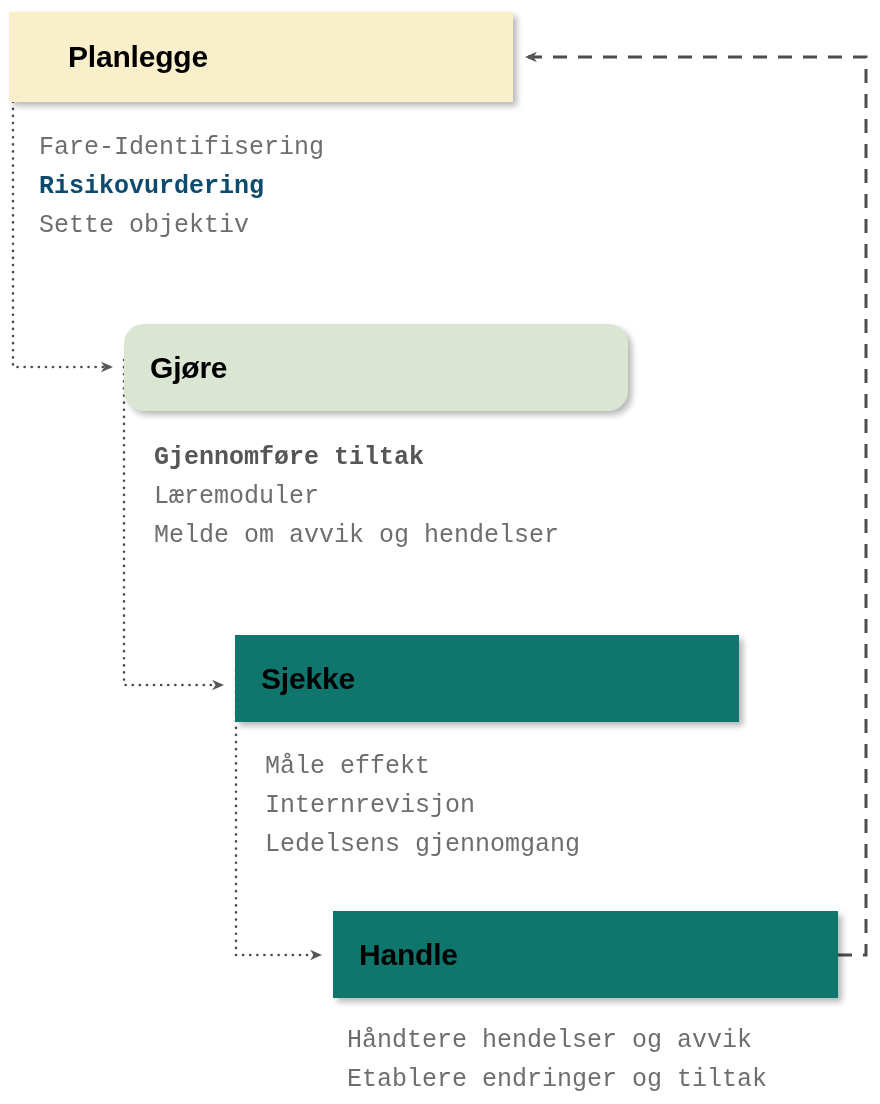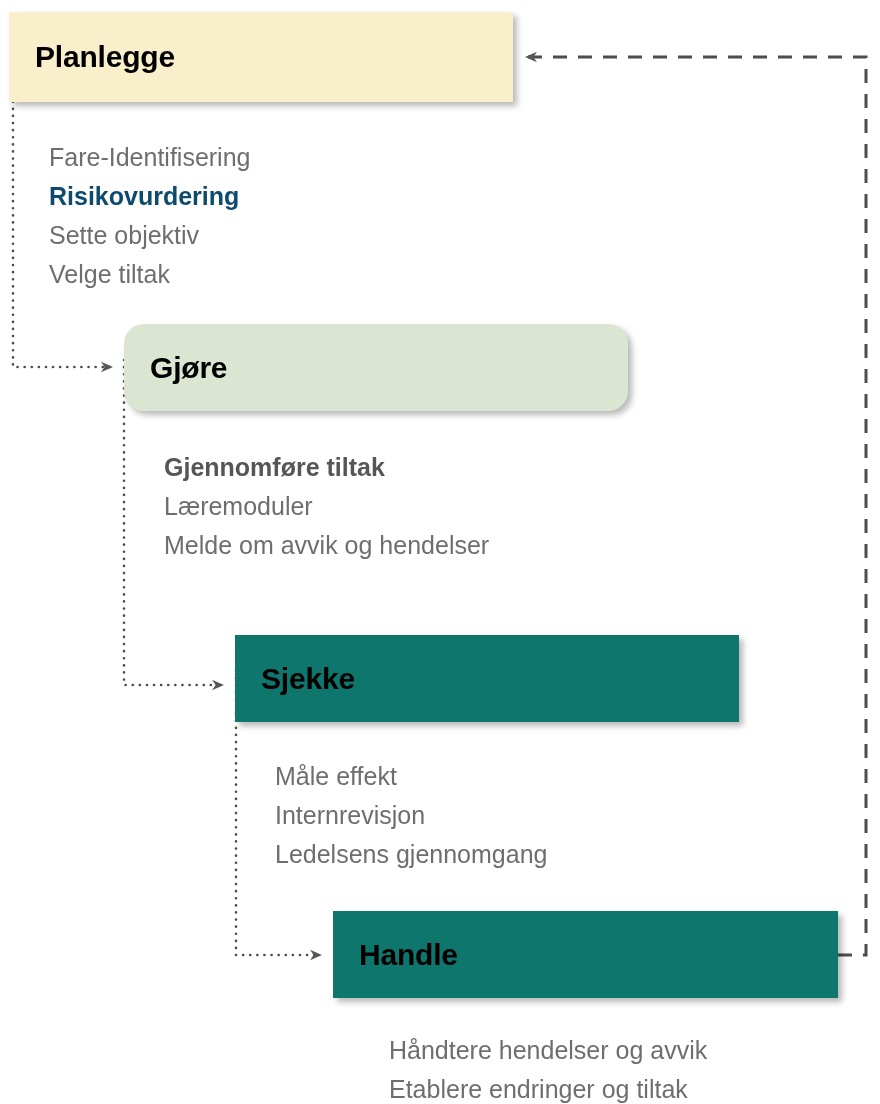--- a/index.html
+++ b/index.html
@@ -41,49 +41,50 @@
     font-size: 30px;
     font-weight: bold;
     color: #000000;
     letter-spacing: -0.2px;
     padding-left: 26px;
     line-height: 1;
   }
   .stage-items {
     position: absolute;
     list-style: none;
-    margin: 16px;
+    margin: 6px;
     padding: 0;
+    font-family: Liberation Mono, monospace;
   }
   .stage-item {
     font-size: 25px;
     line-height: 39px;
     color: #6e6e6e;
     white-space: nowrap;
   }
   .stage-item.emph-dark {
     font-weight: bold;
     color: #565656;
   }
   .stage-item.emph-black {
     font-weight: bold;
     color: #0c4a6e;
   }
 
   
-  #box-planlegge { left: 9px;  top: 12px;  width: 504px; height: 90px; }
+  #box-planlegge { left: 9px;  top: 12px;  width: 504px; height: 90px; padding-left: 33px; }
   #box-gjore     { left: 124px; top: 324px; width: 504px; height: 87px; border-radius: 20px; }
   #box-sjekke    { left: 235px; top: 635px; width: 504px; height: 87px; }
   #box-handle    { left: 333px; top: 911px; width: 505px; height: 87px; }
 
   
   #items-planlegge { left: 33px;  top: 122px; }
   #items-gjore     { left: 148px; top: 432px; }
   #items-sjekke    { left: 259px; top: 741px; }
-  #items-handle    { left: 373px; top: 1015px; }
+  #items-handle    { left: 341px; top: 1015px; }
 </style>
 </head>
 <body>
 
 <div id="canvas">
 
   <svg id="connector-layer" viewBox="0 0 880 1104" width="880" height="1104" xmlns="http://www.w3.org/2000/svg">
     <defs>
       <marker id="arrowhead" markerWidth="13" markerHeight="13" refX="11" refY="6" orient="auto" markerUnits="userSpaceOnUse">
         <path d="M0,0.8 L12,6 L0,11.2 L3.6,6 Z" fill="#575757"></path>
@@ -103,21 +104,20 @@
   </svg>
 
   <div class="stage">
     <div class="stage-header" id="box-planlegge" style="background:#faefcb;">
       <span class="stage-title">Planlegge</span>
     </div>
     <ul class="stage-items" id="items-planlegge">
       <li class="stage-item">Fare-Identifisering</li>
       <li class="stage-item emph-black">Risikovurdering</li>
       <li class="stage-item">Sette objektiv</li>
-      <li class="stage-item">Velge tiltak</li>
     </ul>
   </div>
 
   <div class="stage">
     <div class="stage-header" id="box-gjore" style="background:#dbe6d2;">
       <span class="stage-title">Gjøre</span>
     </div>
     <ul class="stage-items" id="items-gjore">
       <li class="stage-item emph-dark">Gjennomføre tiltak</li>
       <li class="stage-item">Læremoduler</li>

